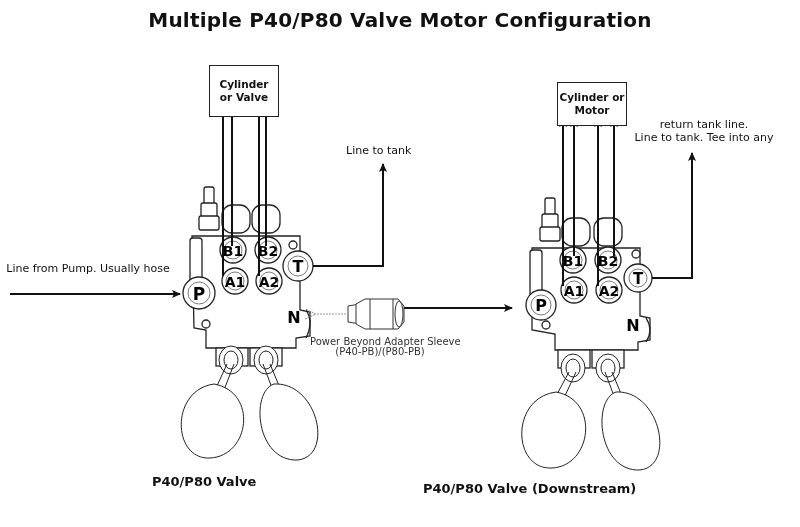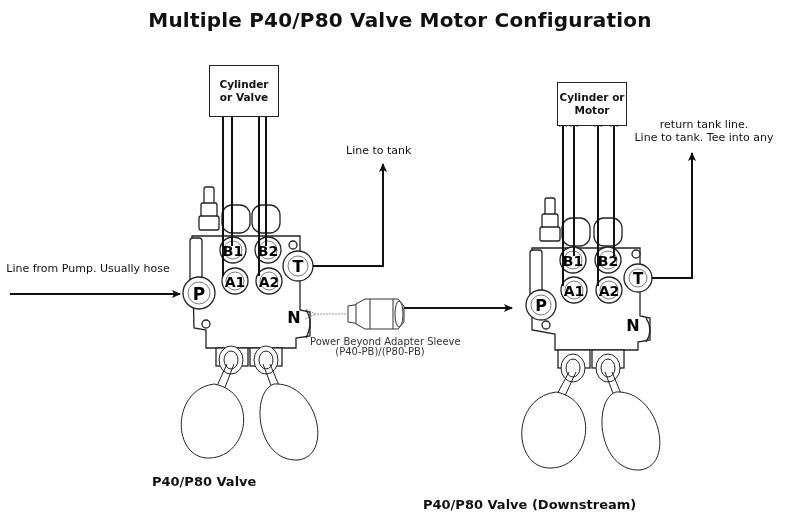--- a/index.html
+++ b/index.html
@@ -173,13 +173,13 @@
 <div class="abs box" style="left:557px;top:82px;width:70px;height:44px;">
   <div>
       <div>Cylinder or</div>
       <div>Motor</div>
     </div>
 </div>
 <div class="abs lbl" style="left:614px;top:118px;width:180px;">
   <div>return tank line.</div>
   <div>Line to tank. Tee into any</div>
 </div>
-<div class="abs valve-title" style="left:423px;top:481px;margin-top:16px;">P40/P80 Valve (Downstream)</div>
+<div class="abs valve-title" style="left:423px;top:481px;">P40/P80 Valve (Downstream)</div>
 
 </body></html>

